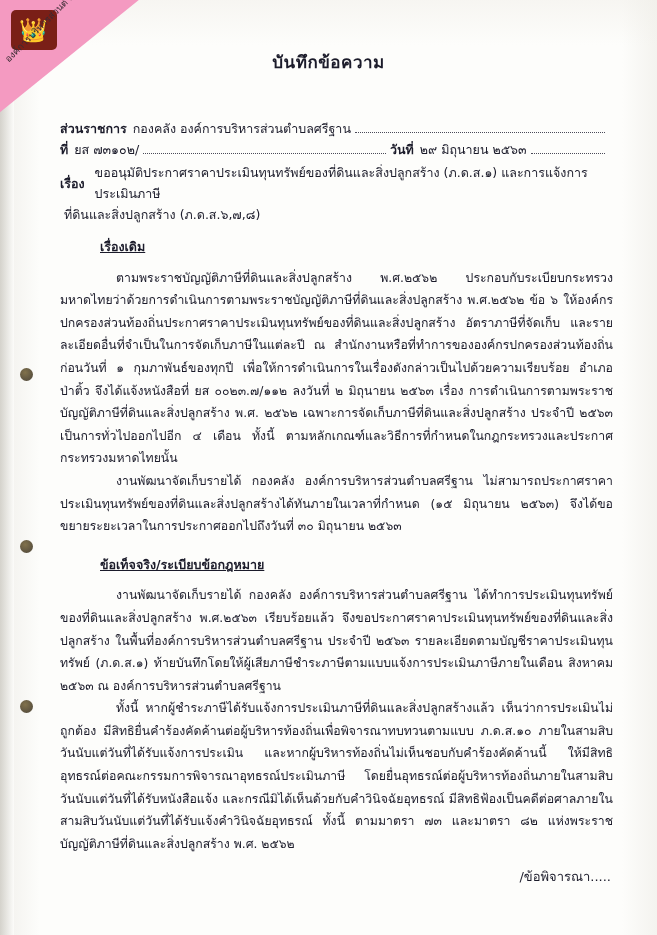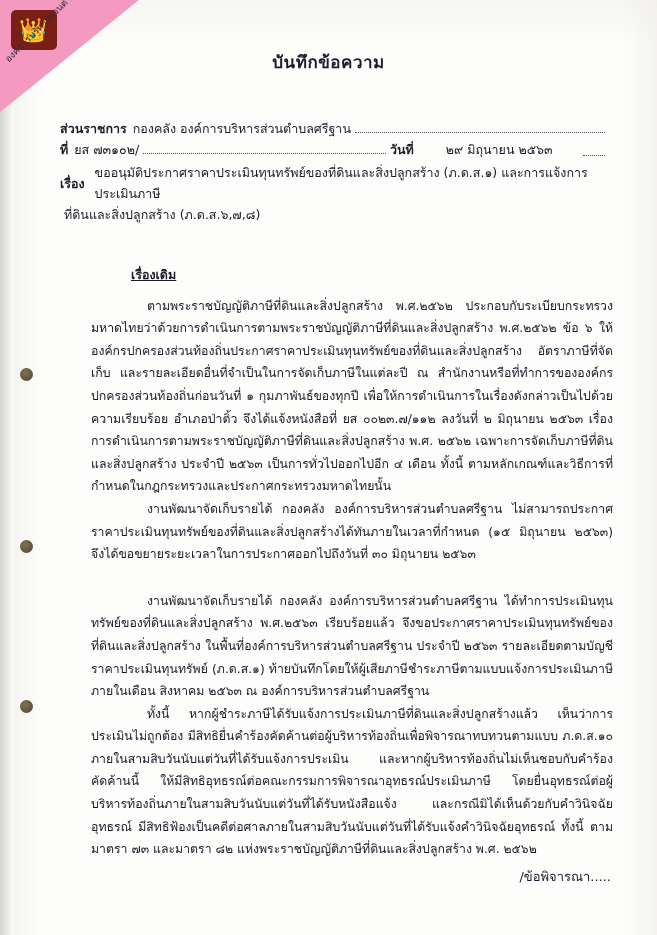--- a/index.html
+++ b/index.html
@@ -94,21 +94,21 @@
   .hlabel { font-weight: bold; white-space: nowrap; margin-right: 6px; }
   .hval { white-space: nowrap; }
   .dotted {
     flex: 1;
     border-bottom: 1px dotted #4a4a58;
     margin: 0 4px 4px 4px;
     height: 12px;
   }
   .row-two { display: flex; align-items: baseline; }
   .row-two > div:first-child { width: 330px; display: flex; align-items: baseline; }
-  .row-two > div:last-child { flex: 1; display: flex; align-items: flex-end; gap: 26px; }
+  .row-two > div:last-child { flex: 1; display: flex; align-items: center; }
   .subject {
     margin-top: 2px;
     display: flex;
     align-items: center;
   }
   .subject .hlabel { margin-right: 10px; }
   .subject-text { flex: 1; }
   .subject-line2 { margin-left: 4px; }
   .to-line {
     position: absolute;
@@ -117,27 +117,26 @@
     font-size: 12.5px;
   }
   .to-line .hlabel { margin-right: 20px; }
   .section-head {
     font-weight: bold;
     text-decoration: underline;
     font-size: 12.5px;
   }
   .body {
     position: absolute;
-    top: 264px;
+    top: 236px;
     left: 60px;
     right: 44px;
     font-size: 12.3px;
     line-height: 22.6px;
     text-align: justify;
-    margin-left: 31px;
   }
   .para { margin: 0 0 0 0; text-indent: 56px; }
   .para.noindent { text-indent: 0; }
   .block-gap { height: 8px; }
   .head-gap { height: 16px; }
   .footer-note {
     position: absolute;
     right: 46px;
     bottom: 48px;
     font-size: 13px;
@@ -206,20 +205,23 @@
 
     <div class="body">
       <div class="para noindent" style="text-indent:40px;">
         <span class="section-head">เรื่องเดิม</span>
       </div>
       <div class="block-gap"></div>
       <p class="para">ตามพระราชบัญญัติภาษีที่ดินและสิ่งปลูกสร้าง พ.ศ.๒๕๖๒ ประกอบกับระเบียบกระทรวงมหาดไทยว่าด้วยการดำเนินการตามพระราชบัญญัติภาษีที่ดินและสิ่งปลูกสร้าง พ.ศ.๒๕๖๒ ข้อ ๖ ให้องค์กรปกครองส่วนท้องถิ่นประกาศราคาประเมินทุนทรัพย์ของที่ดินและสิ่งปลูกสร้าง อัตราภาษีที่จัดเก็บ และรายละเอียดอื่นที่จำเป็นในการจัดเก็บภาษีในแต่ละปี ณ สำนักงานหรือที่ทำการขององค์กรปกครองส่วนท้องถิ่นก่อนวันที่ ๑ กุมภาพันธ์ของทุกปี เพื่อให้การดำเนินการในเรื่องดังกล่าวเป็นไปด้วยความเรียบร้อย อำเภอป่าติ้ว  จึงได้แจ้งหนังสือที่ ยส ๐๐๒๓.๗/๑๑๒ ลงวันที่ ๒ มิถุนายน ๒๕๖๓ เรื่อง การดำเนินการตามพระราชบัญญัติภาษีที่ดินและสิ่งปลูกสร้าง พ.ศ. ๒๕๖๒ เฉพาะการจัดเก็บภาษีที่ดินและสิ่งปลูกสร้าง ประจำปี ๒๕๖๓ เป็นการทั่วไปออกไปอีก ๔ เดือน ทั้งนี้ ตามหลักเกณฑ์และวิธีการที่กำหนดในกฎกระทรวงและประกาศกระทรวงมหาดไทยนั้น</p>
       <p class="para">งานพัฒนาจัดเก็บรายได้ กองคลัง องค์การบริหารส่วนตำบลศรีฐาน ไม่สามารถประกาศราคาประเมินทุนทรัพย์ของที่ดินและสิ่งปลูกสร้างได้ทันภายในเวลาที่กำหนด (๑๕ มิถุนายน ๒๕๖๓) จึงได้ขอขยายระยะเวลาในการประกาศออกไปถึงวันที่ ๓๐ มิถุนายน ๒๕๖๓</p>
 
       <div class="head-gap"></div>
+      <div class="para noindent" style="text-indent:40px;">
+        <span class="section-head">ข้อเท็จจริง/ระเบียบข้อกฎหมาย</span>
+      </div>
       <div class="block-gap"></div>
       <p class="para">งานพัฒนาจัดเก็บรายได้ กองคลัง องค์การบริหารส่วนตำบลศรีฐาน ได้ทำการประเมินทุนทรัพย์ของที่ดินและสิ่งปลูกสร้าง พ.ศ.๒๕๖๓ เรียบร้อยแล้ว จึงขอประกาศราคาประเมินทุนทรัพย์ของที่ดินและสิ่งปลูกสร้าง ในพื้นที่องค์การบริหารส่วนตำบลศรีฐาน ประจำปี ๒๕๖๓ รายละเอียดตามบัญชีราคาประเมินทุนทรัพย์ (ภ.ด.ส.๑) ท้ายบันทึกโดยให้ผู้เสียภาษีชำระภาษีตามแบบแจ้งการประเมินภาษีภายในเดือน สิงหาคม ๒๕๖๓ ณ องค์การบริหารส่วนตำบลศรีฐาน</p>
       <p class="para">ทั้งนี้ หากผู้ชำระภาษีได้รับแจ้งการประเมินภาษีที่ดินและสิ่งปลูกสร้างแล้ว เห็นว่าการประเมินไม่ถูกต้อง มีสิทธิยื่นคำร้องคัดค้านต่อผู้บริหารท้องถิ่นเพื่อพิจารณาทบทวนตามแบบ ภ.ด.ส.๑๐ ภายในสามสิบวันนับแต่วันที่ได้รับแจ้งการประเมิน และหากผู้บริหารท้องถิ่นไม่เห็นชอบกับคำร้องคัดค้านนี้ ให้มีสิทธิอุทธรณ์ต่อคณะกรรมการพิจารณาอุทธรณ์ประเมินภาษี โดยยื่นอุทธรณ์ต่อผู้บริหารท้องถิ่นภายในสามสิบวันนับแต่วันที่ได้รับหนังสือแจ้ง และกรณีมิได้เห็นด้วยกับคำวินิจฉัยอุทธรณ์ มีสิทธิฟ้องเป็นคดีต่อศาลภายในสามสิบวันนับแต่วันที่ได้รับแจ้งคำวินิจฉัยอุทธรณ์ ทั้งนี้ ตามมาตรา ๗๓ และมาตรา ๘๒ แห่งพระราชบัญญัติภาษีที่ดินและสิ่งปลูกสร้าง พ.ศ. ๒๕๖๒</p>
     </div>
 
     <div class="footer-note">/ข้อพิจารณา.....</div>
   </div>
 </div>
 
 </body></html>

